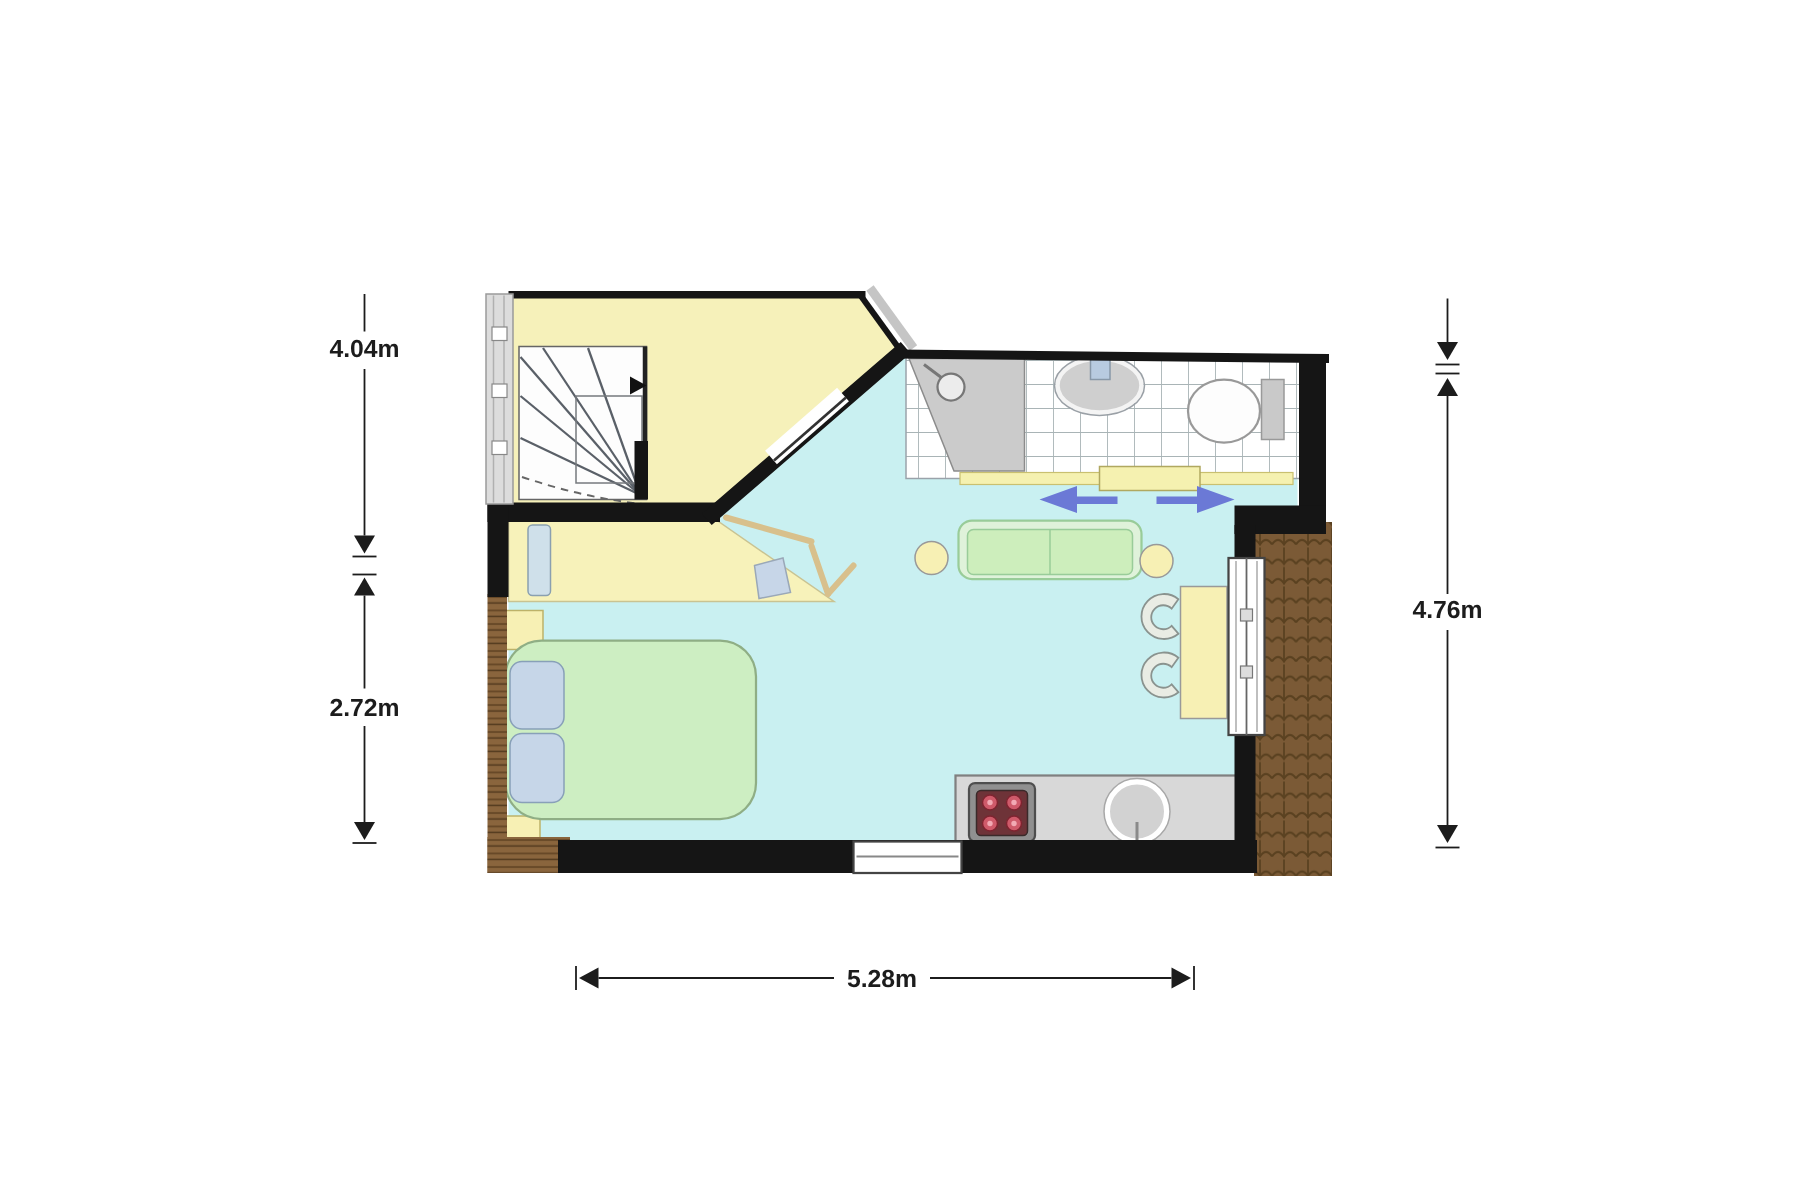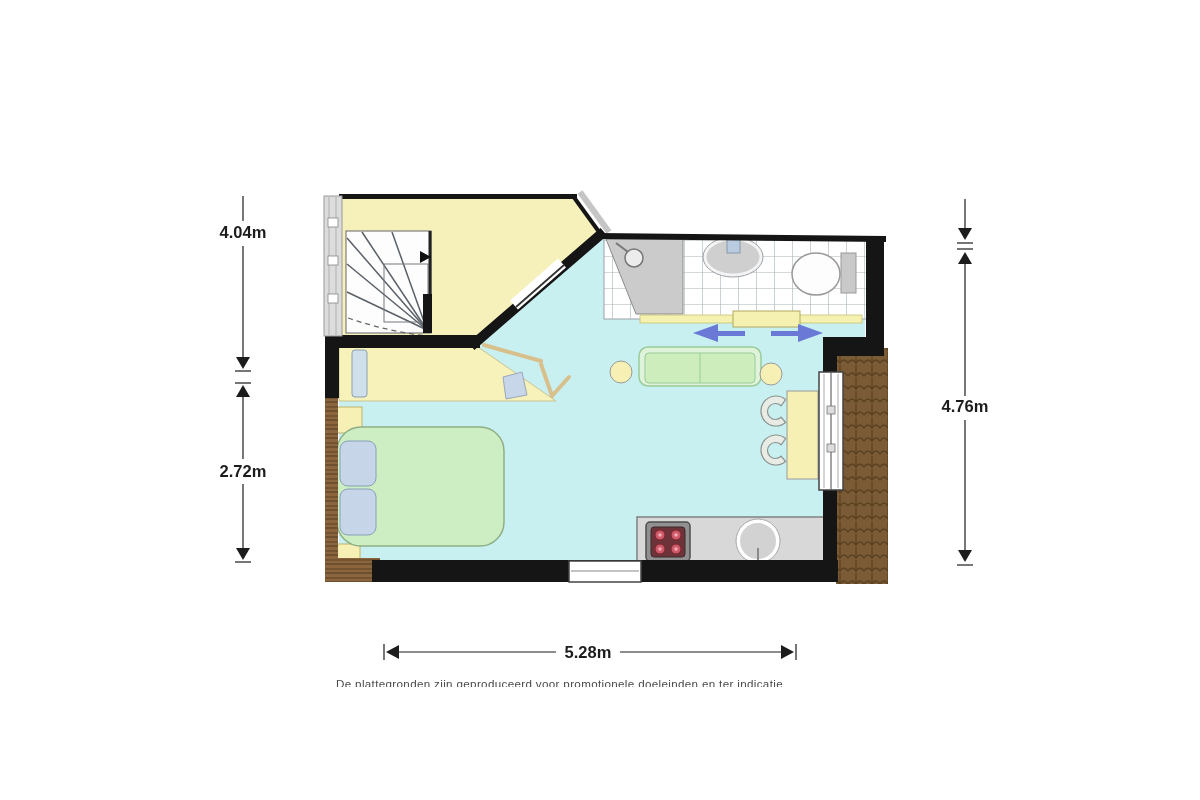--- a/index.html
+++ b/index.html
@@ -197,14 +197,13 @@
     <line x1="384" y1="644" x2="384" y2="660"></line>
     <polygon points="399,645 399,659 386,652" fill="#1c1c1c" stroke="none"></polygon>
     <line x1="399" y1="652" x2="556" y2="652"></line>
     <line x1="620" y1="652" x2="781" y2="652"></line>
     <polygon points="781,645 781,659 794,652" fill="#1c1c1c" stroke="none"></polygon>
     <line x1="796" y1="644" x2="796" y2="660"></line>
   </g>
   <text class="dim" x="588" y="658" text-anchor="middle">5.28m</text>
 </svg>
 
-<div class="disclaimer">De plattegronden zijn geproduceerd voor promotionele doeleinden en ter indicatie</div>
 </div>
 
 </body></html>

